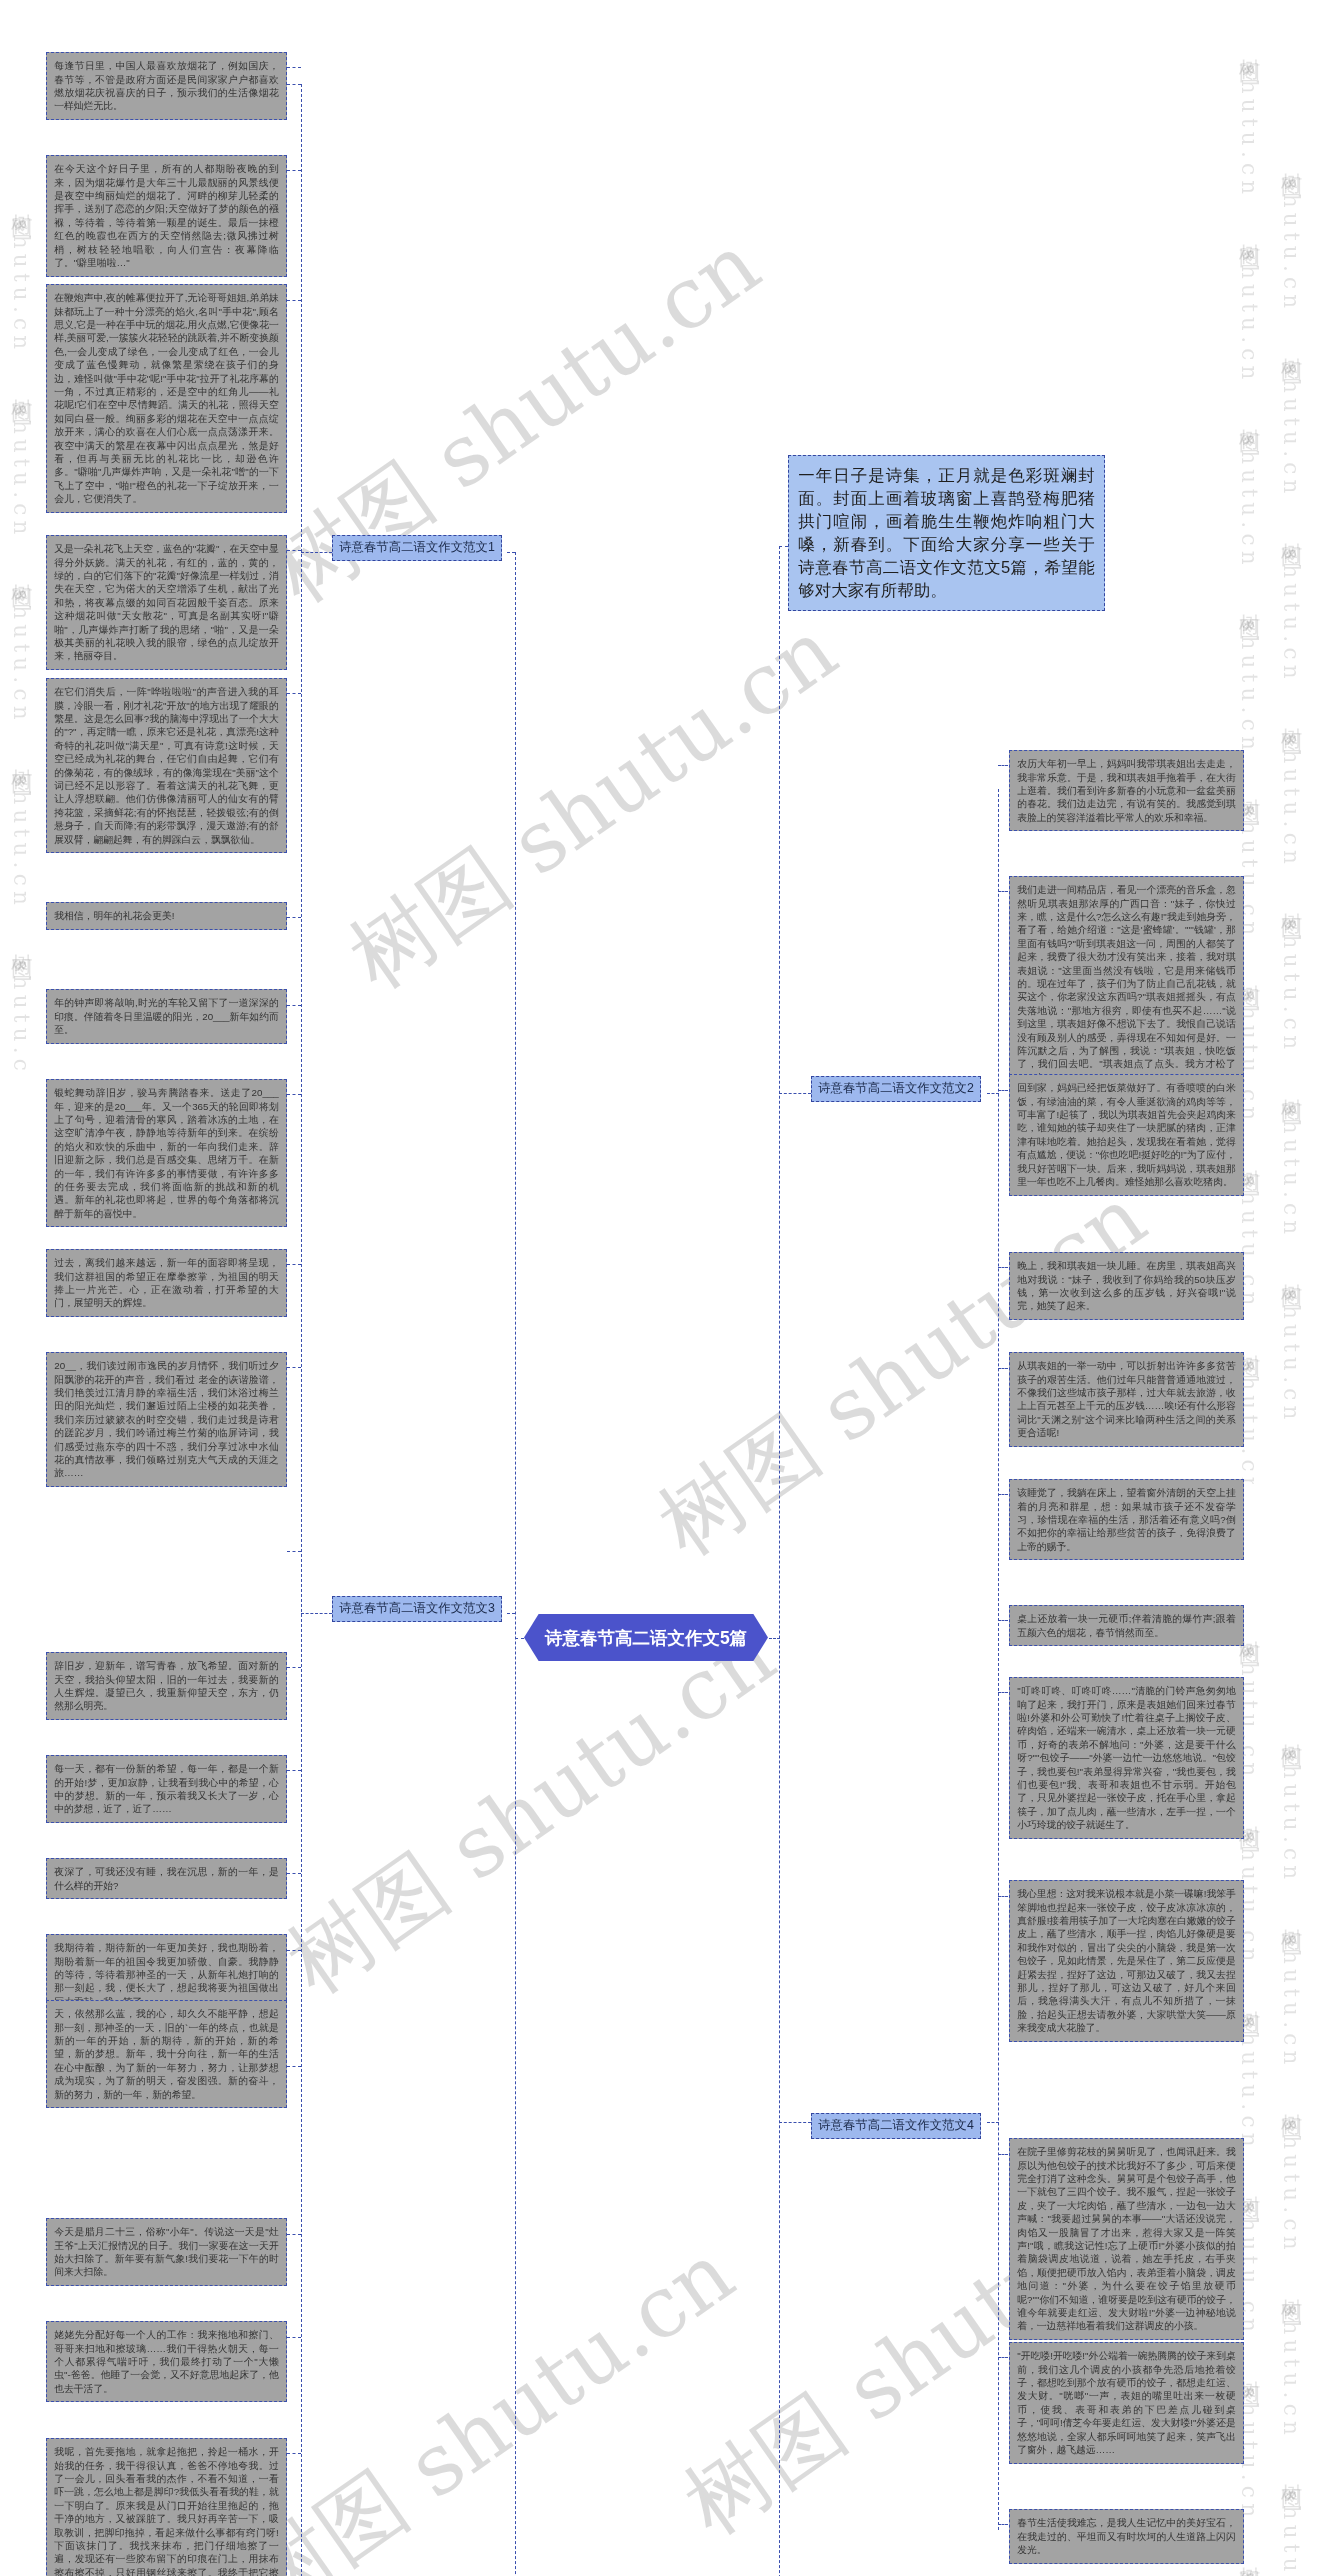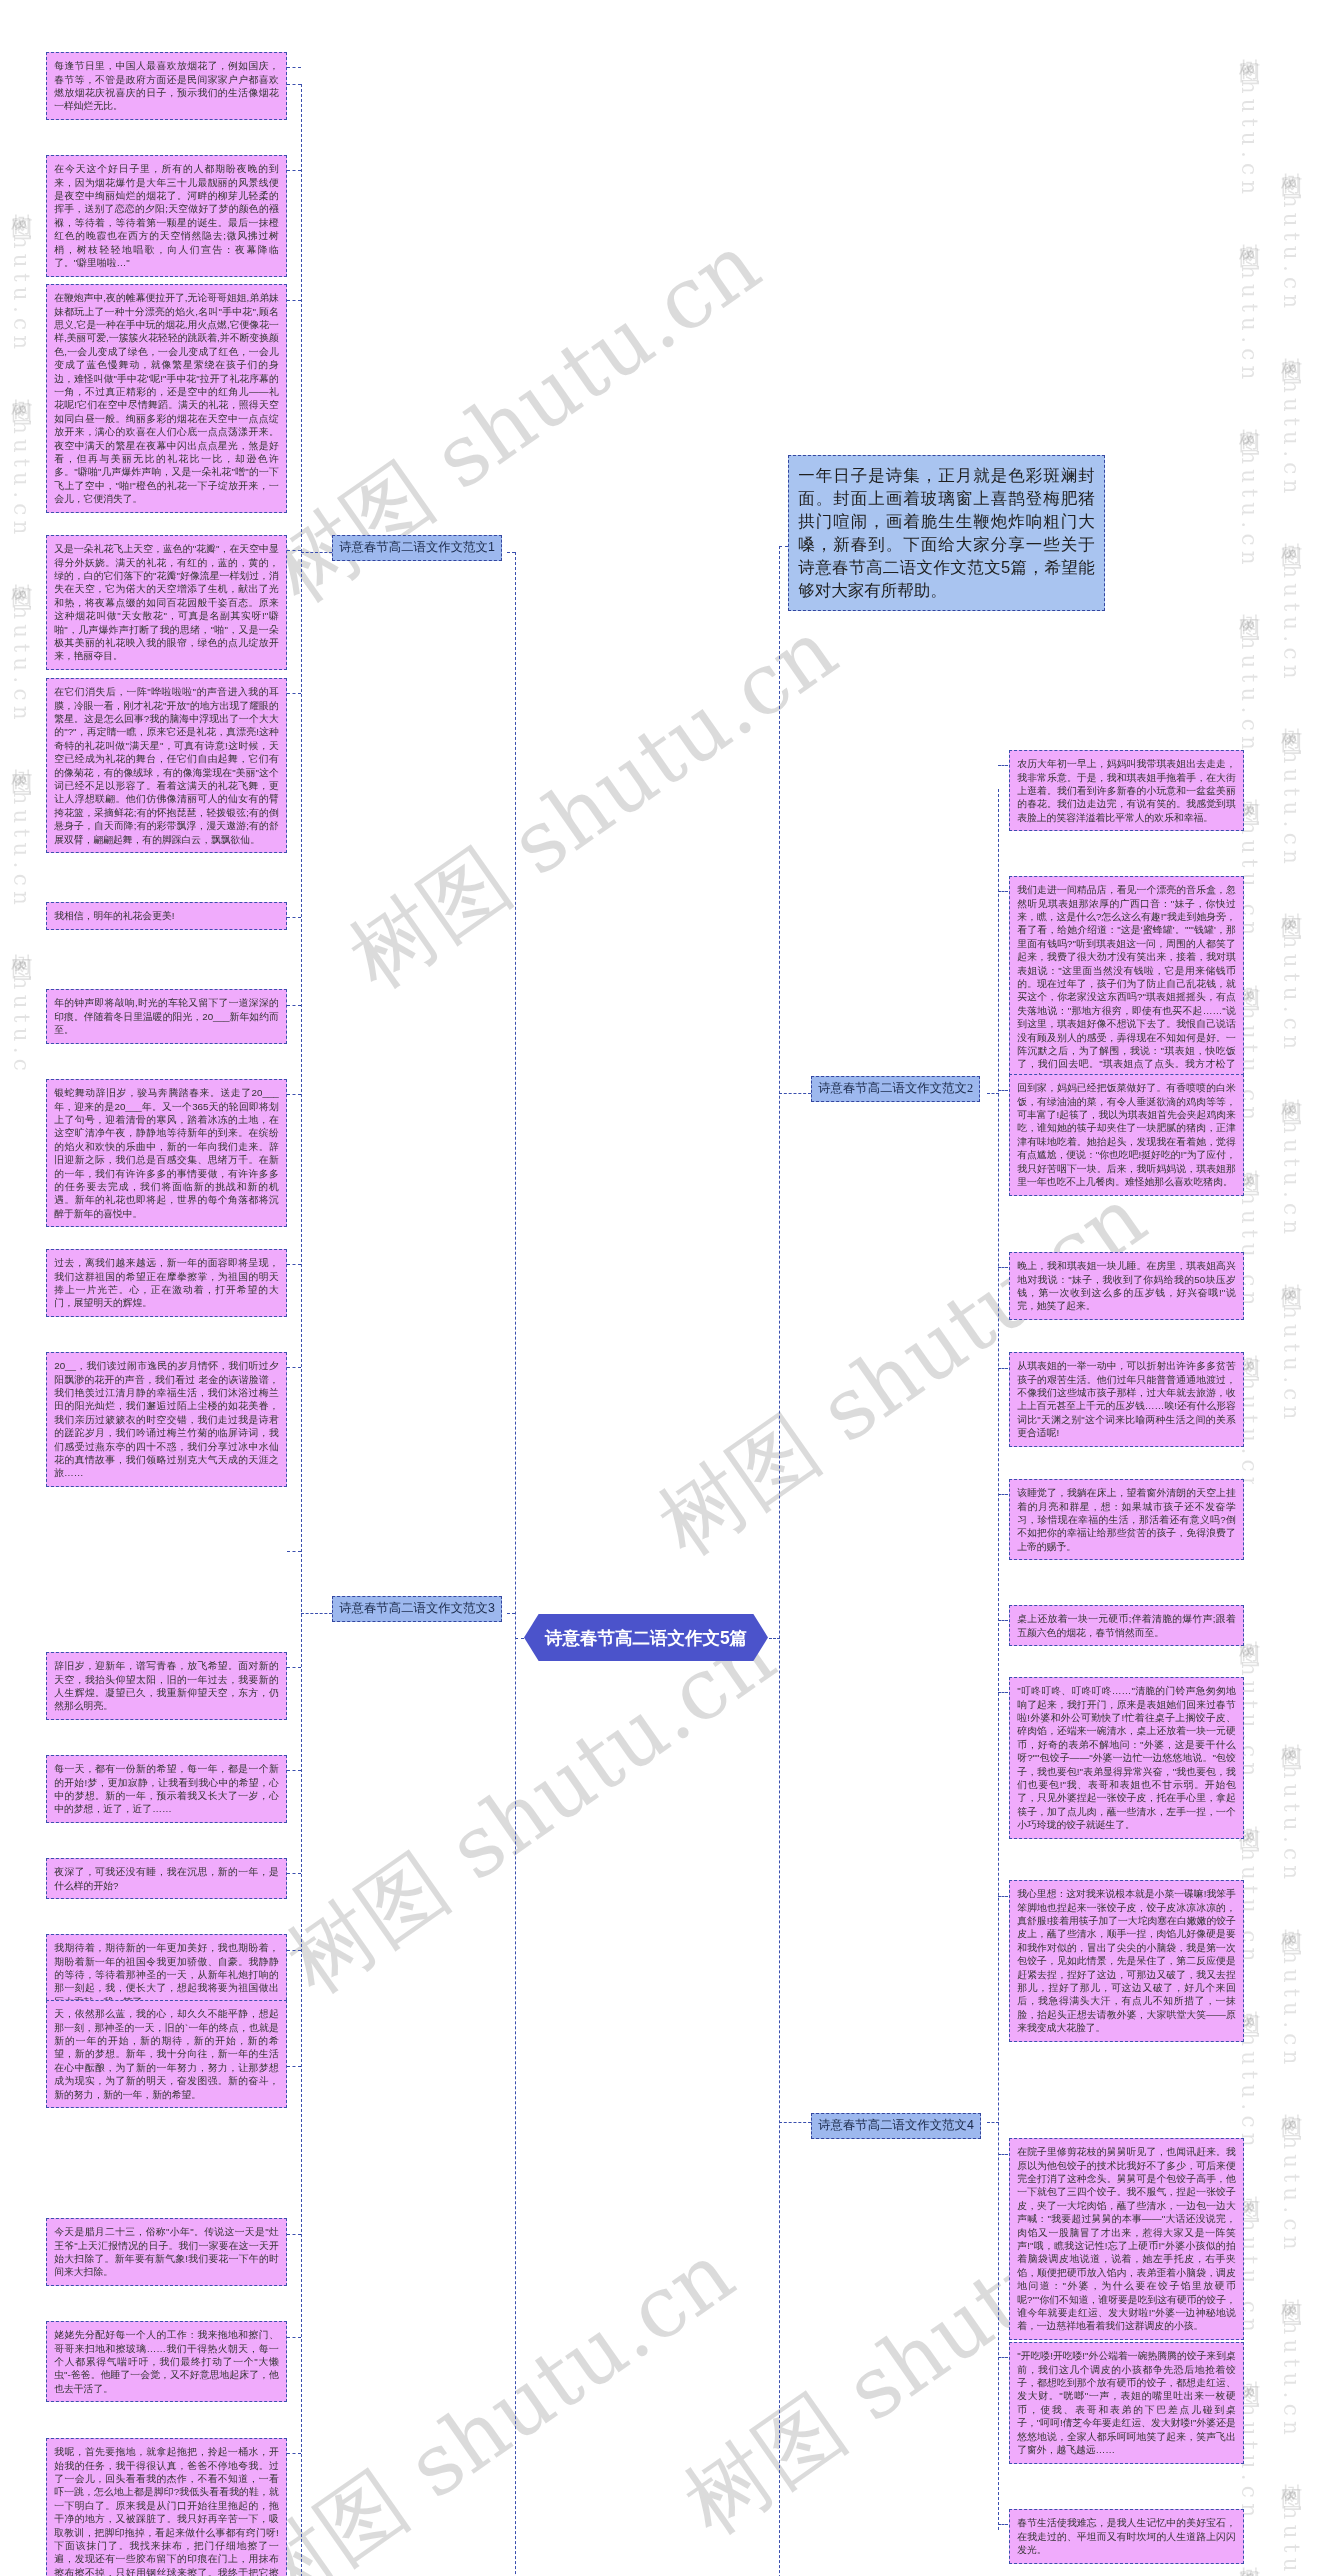--- a/index.html
+++ b/index.html
@@ -5,21 +5,21 @@
   html,body{margin:0;padding:0;background:#fff;}
   body{font-family:"Liberation Sans","DejaVu Sans",sans-serif;}
   #canvas{position:relative;width:1319px;height:3262px;background:#fff;overflow:hidden;}
   .wm{position:absolute;color:rgba(0,0,0,0.14);white-space:nowrap;pointer-events:none;z-index:1;
       font-family:"DejaVu Serif","Liberation Serif",serif;}
   .wm.diag{font-size:85px;transform:rotate(-35deg);transform-origin:center;}
   .wm.vert{writing-mode:vertical-rl;font-size:21.6px;letter-spacing:5.2px;opacity:.8;}
   .conn{position:absolute;z-index:2;}
   .conn.v{border-left:1px dashed #3a4fae;width:0;}
   .conn.h{border-top:1px dashed #3a4fae;height:0;}
-  .pbox{position:absolute;z-index:3;background:#f0abfc;border:1px dashed #3a4fae;color:#333;
+  .pbox{position:absolute;z-index:3;background:#a3a3a3;border:1px dashed #3a4fae;color:#333;
         font-size:9.8px;line-height:13.4px;padding:6.2px 7.2px;box-sizing:border-box;
         text-align:justify;word-break:break-all;}
   .pbox.left{left:46px;width:241px;}
   .pbox.right{left:1009px;width:235px;}
   .slabel{position:absolute;z-index:4;background:#9db8ee;border:1px dashed #3346a0;color:#1b2a4a;
         font-size:12.4px;line-height:15.5px;padding:4.1px 6.2px;box-sizing:border-box;white-space:nowrap;}
   #root-title{position:absolute;z-index:5;background:#4b53cb;color:#fff;font-size:17.5px;font-weight:bold;
         display:flex;align-items:center;justify-content:center;box-sizing:border-box;
         clip-path:polygon(0 50%,6% 0,94% 0,100% 50%,94% 100%,6% 100%);}
   #intro-box{position:absolute;z-index:4;background:#a9c4f0;border:1px dashed #3346a0;color:#1f1f1f;
@@ -79,21 +79,21 @@
     <div class="conn h" style="left: 998px; top: 891px; width: 10.3px;"></div>
     <div class="pbox right" style="top: 876px;">我们走进一间精品店，看见一个漂亮的音乐盒，忽然听见琪表姐那浓厚的广西口音："妹子，你快过来，瞧，这是什么?怎么这么有趣!"我走到她身旁，看了看，给她介绍道："这是'蜜蜂罐'。""'钱罐'，那里面有钱吗?"听到琪表姐这一问，周围的人都笑了起来，我费了很大劲才没有笑出来，接着，我对琪表姐说："这里面当然没有钱啦，它是用来储钱币的。现在过年了，孩子们为了防止自己乱花钱，就买这个，你老家没这东西吗?"琪表姐摇摇头，有点失落地说："那地方很穷，即使有也买不起……"说到这里，琪表姐好像不想说下去了。我恨自己说话没有顾及别人的感受，弄得现在不知如何是好。一阵沉默之后，为了解围，我说："琪表姐，快吃饭了，我们回去吧。"琪表姐点了点头。我方才松了一口气。</div>
     <div class="conn h" style="left: 998px; top: 1090px; width: 10.3px;"></div>
     <div class="pbox right" style="top: 1074px;">回到家，妈妈已经把饭菜做好了。有香喷喷的白米饭，有绿油油的菜，有令人垂涎欲滴的鸡肉等等，可丰富了!起筷了，我以为琪表姐首先会夹起鸡肉来吃，谁知她的筷子却夹住了一块肥腻的猪肉，正津津有味地吃着。她抬起头，发现我在看着她，觉得有点尴尬，便说："你也吃吧!挺好吃的!"为了应付，我只好苦咽下一块。后来，我听妈妈说，琪表姐那里一年也吃不上几餐肉。难怪她那么喜欢吃猪肉。</div>
     <div class="conn h" style="left: 998px; top: 1267px; width: 10.3px;"></div>
     <div class="pbox right" style="top: 1252px;">晚上，我和琪表姐一块儿睡。在房里，琪表姐高兴地对我说："妹子，我收到了你妈给我的50块压岁钱，第一次收到这么多的压岁钱，好兴奋哦!"说完，她笑了起来。</div>
     <div class="conn h" style="left: 998px; top: 1368px; width: 10.3px;"></div>
     <div class="pbox right" style="top: 1352px;">从琪表姐的一举一动中，可以折射出许许多多贫苦孩子的艰苦生活。他们过年只能普普通通地渡过，不像我们这些城市孩子那样，过大年就去旅游，收上上百元甚至上千元的压岁钱……唉!还有什么形容词比"天渊之别"这个词来比喻两种生活之间的关系更合适呢!</div>
     <div class="conn h" style="left: 998px; top: 1494px; width: 10.3px;"></div>
     <div class="pbox right" style="top: 1479px;">该睡觉了，我躺在床上，望着窗外清朗的天空上挂着的月亮和群星，想：如果城市孩子还不发奋学习，珍惜现在幸福的生活，那活着还有意义吗?倒不如把你的幸福让给那些贫苦的孩子，免得浪费了上帝的赐予。</div>
-    <div class="slabel" style="left: 811px; top: 1076px; font-family: Liberation Serif, serif;">诗意春节高二语文作文范文2</div>
+    <div class="slabel" style="left: 811px; top: 1076px;">诗意春节高二语文作文范文2</div>
     <div class="conn h" style="left: 287px; top: 1005px; width: 14.4px;"></div>
     <div class="pbox left" style="top: 989px;">年的钟声即将敲响,时光的车轮又留下了一道深深的印痕。伴随着冬日里温暖的阳光，20___新年如约而至。</div>
     <div class="conn h" style="left: 287px; top: 1094px; width: 14.4px;"></div>
     <div class="pbox left" style="top: 1079px;">银蛇舞动辞旧岁，骏马奔腾踏春来。送走了20___年，迎来的是20___年。又一个365天的轮回即将划上了句号，迎着清骨的寒风，踏着冰冻的土地，在这空旷清净午夜，静静地等待新年的到来。在缤纷的焰火和欢快的乐曲中，新的一年向我们走来。辞旧迎新之际，我们总是百感交集、思绪万千。在新的一年，我们有许许多多的事情要做，有许许多多的任务要去完成，我们将面临新的挑战和新的机遇。新年的礼花也即将起，世界的每个角落都将沉醉于新年的喜悦中。</div>
     <div class="conn h" style="left: 287px; top: 1264px; width: 14.4px;"></div>
     <div class="pbox left" style="top: 1249px;">过去，离我们越来越远，新一年的面容即将呈现，我们这群祖国的希望正在摩拳擦掌，为祖国的明天捧上一片光芒。心，正在激动着，打开希望的大门，展望明天的辉煌。</div>
     <div class="conn h" style="left: 287px; top: 1367px; width: 14.4px;"></div>
     <div class="pbox left" style="top: 1352px;">20__，我们读过闹市逸民的岁月情怀，我们听过夕阳飘渺的花开的声音，我们看过 老金的诙谐脸谱，我们艳羡过江清月静的幸福生活，我们沐浴过梅兰田的阳光灿烂，我们邂逅过陌上尘楼的如花美眷，我们亲历过簌簌衣的时空交错，我们走过我是诗君的蹉跎岁月，我们吟诵过梅兰竹菊的临屏诗词，我们感受过燕东亭的四十不惑，我们分享过冰中水仙花的真情故事，我们领略过别克大气天成的天涯之旅……</div>
     <div class="conn h" style="left: 287px; top: 1551px; width: 14.4px;"></div>
     <div class="conn h" style="left: 287px; top: 1667px; width: 14.4px;"></div>

